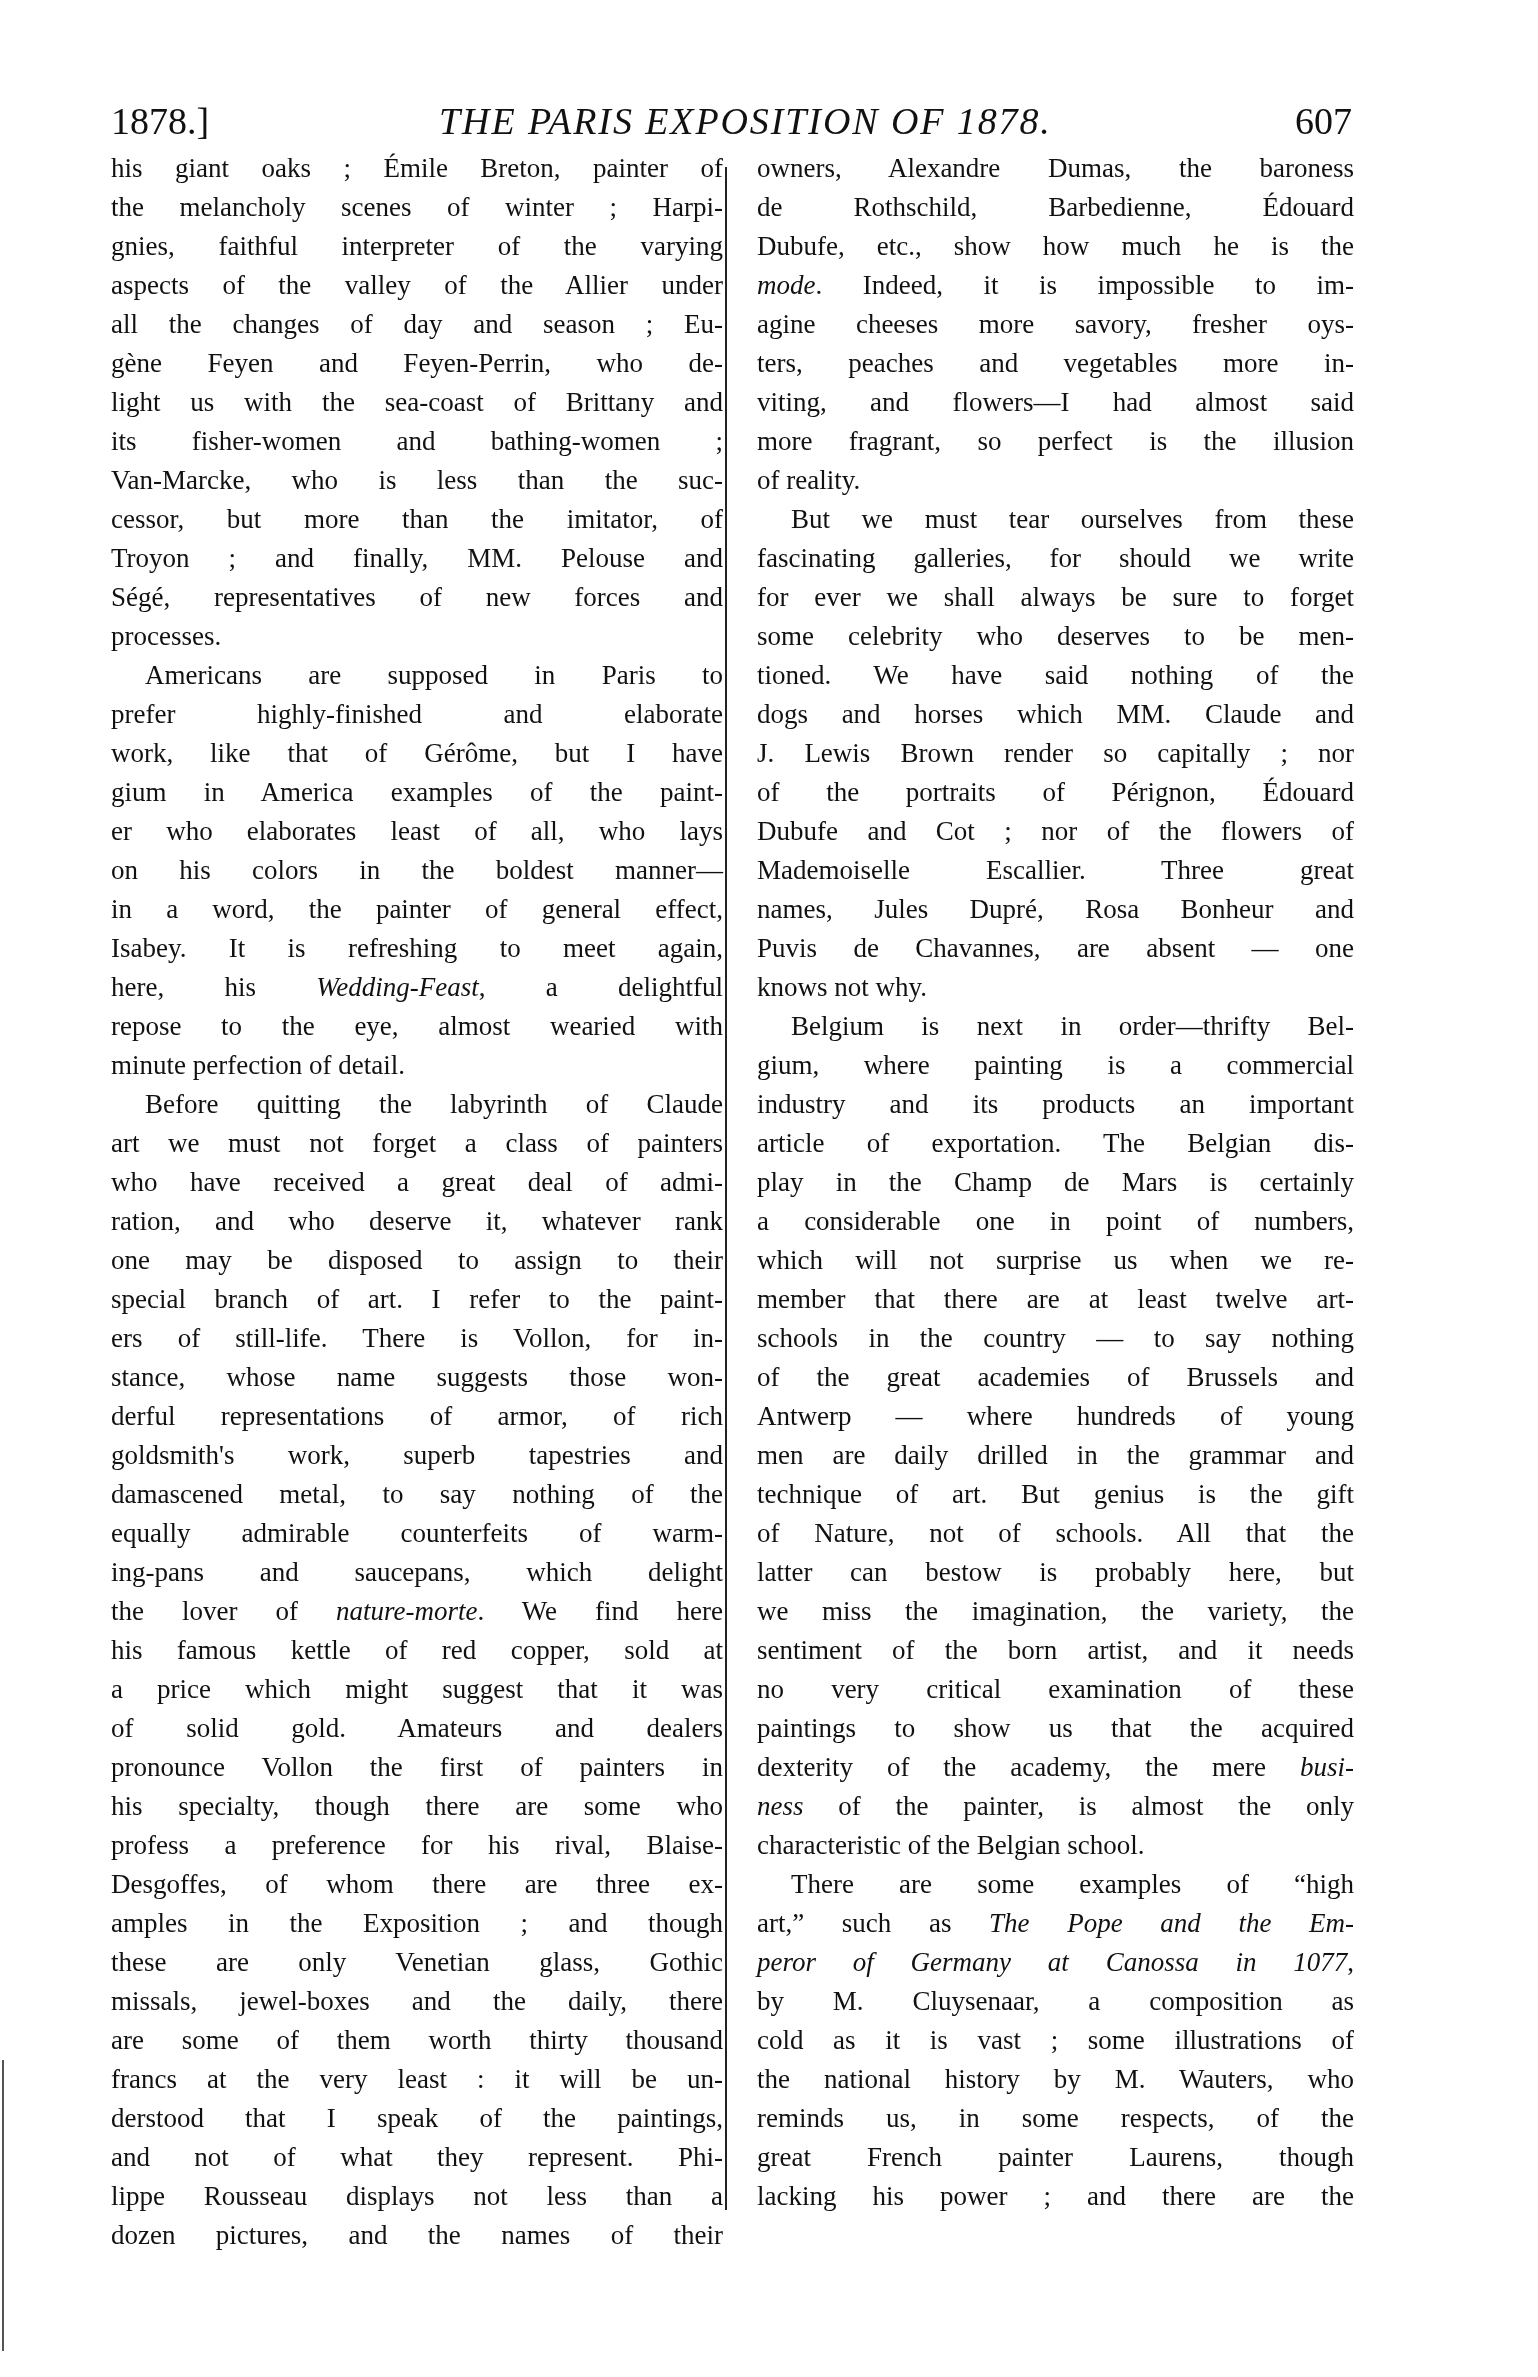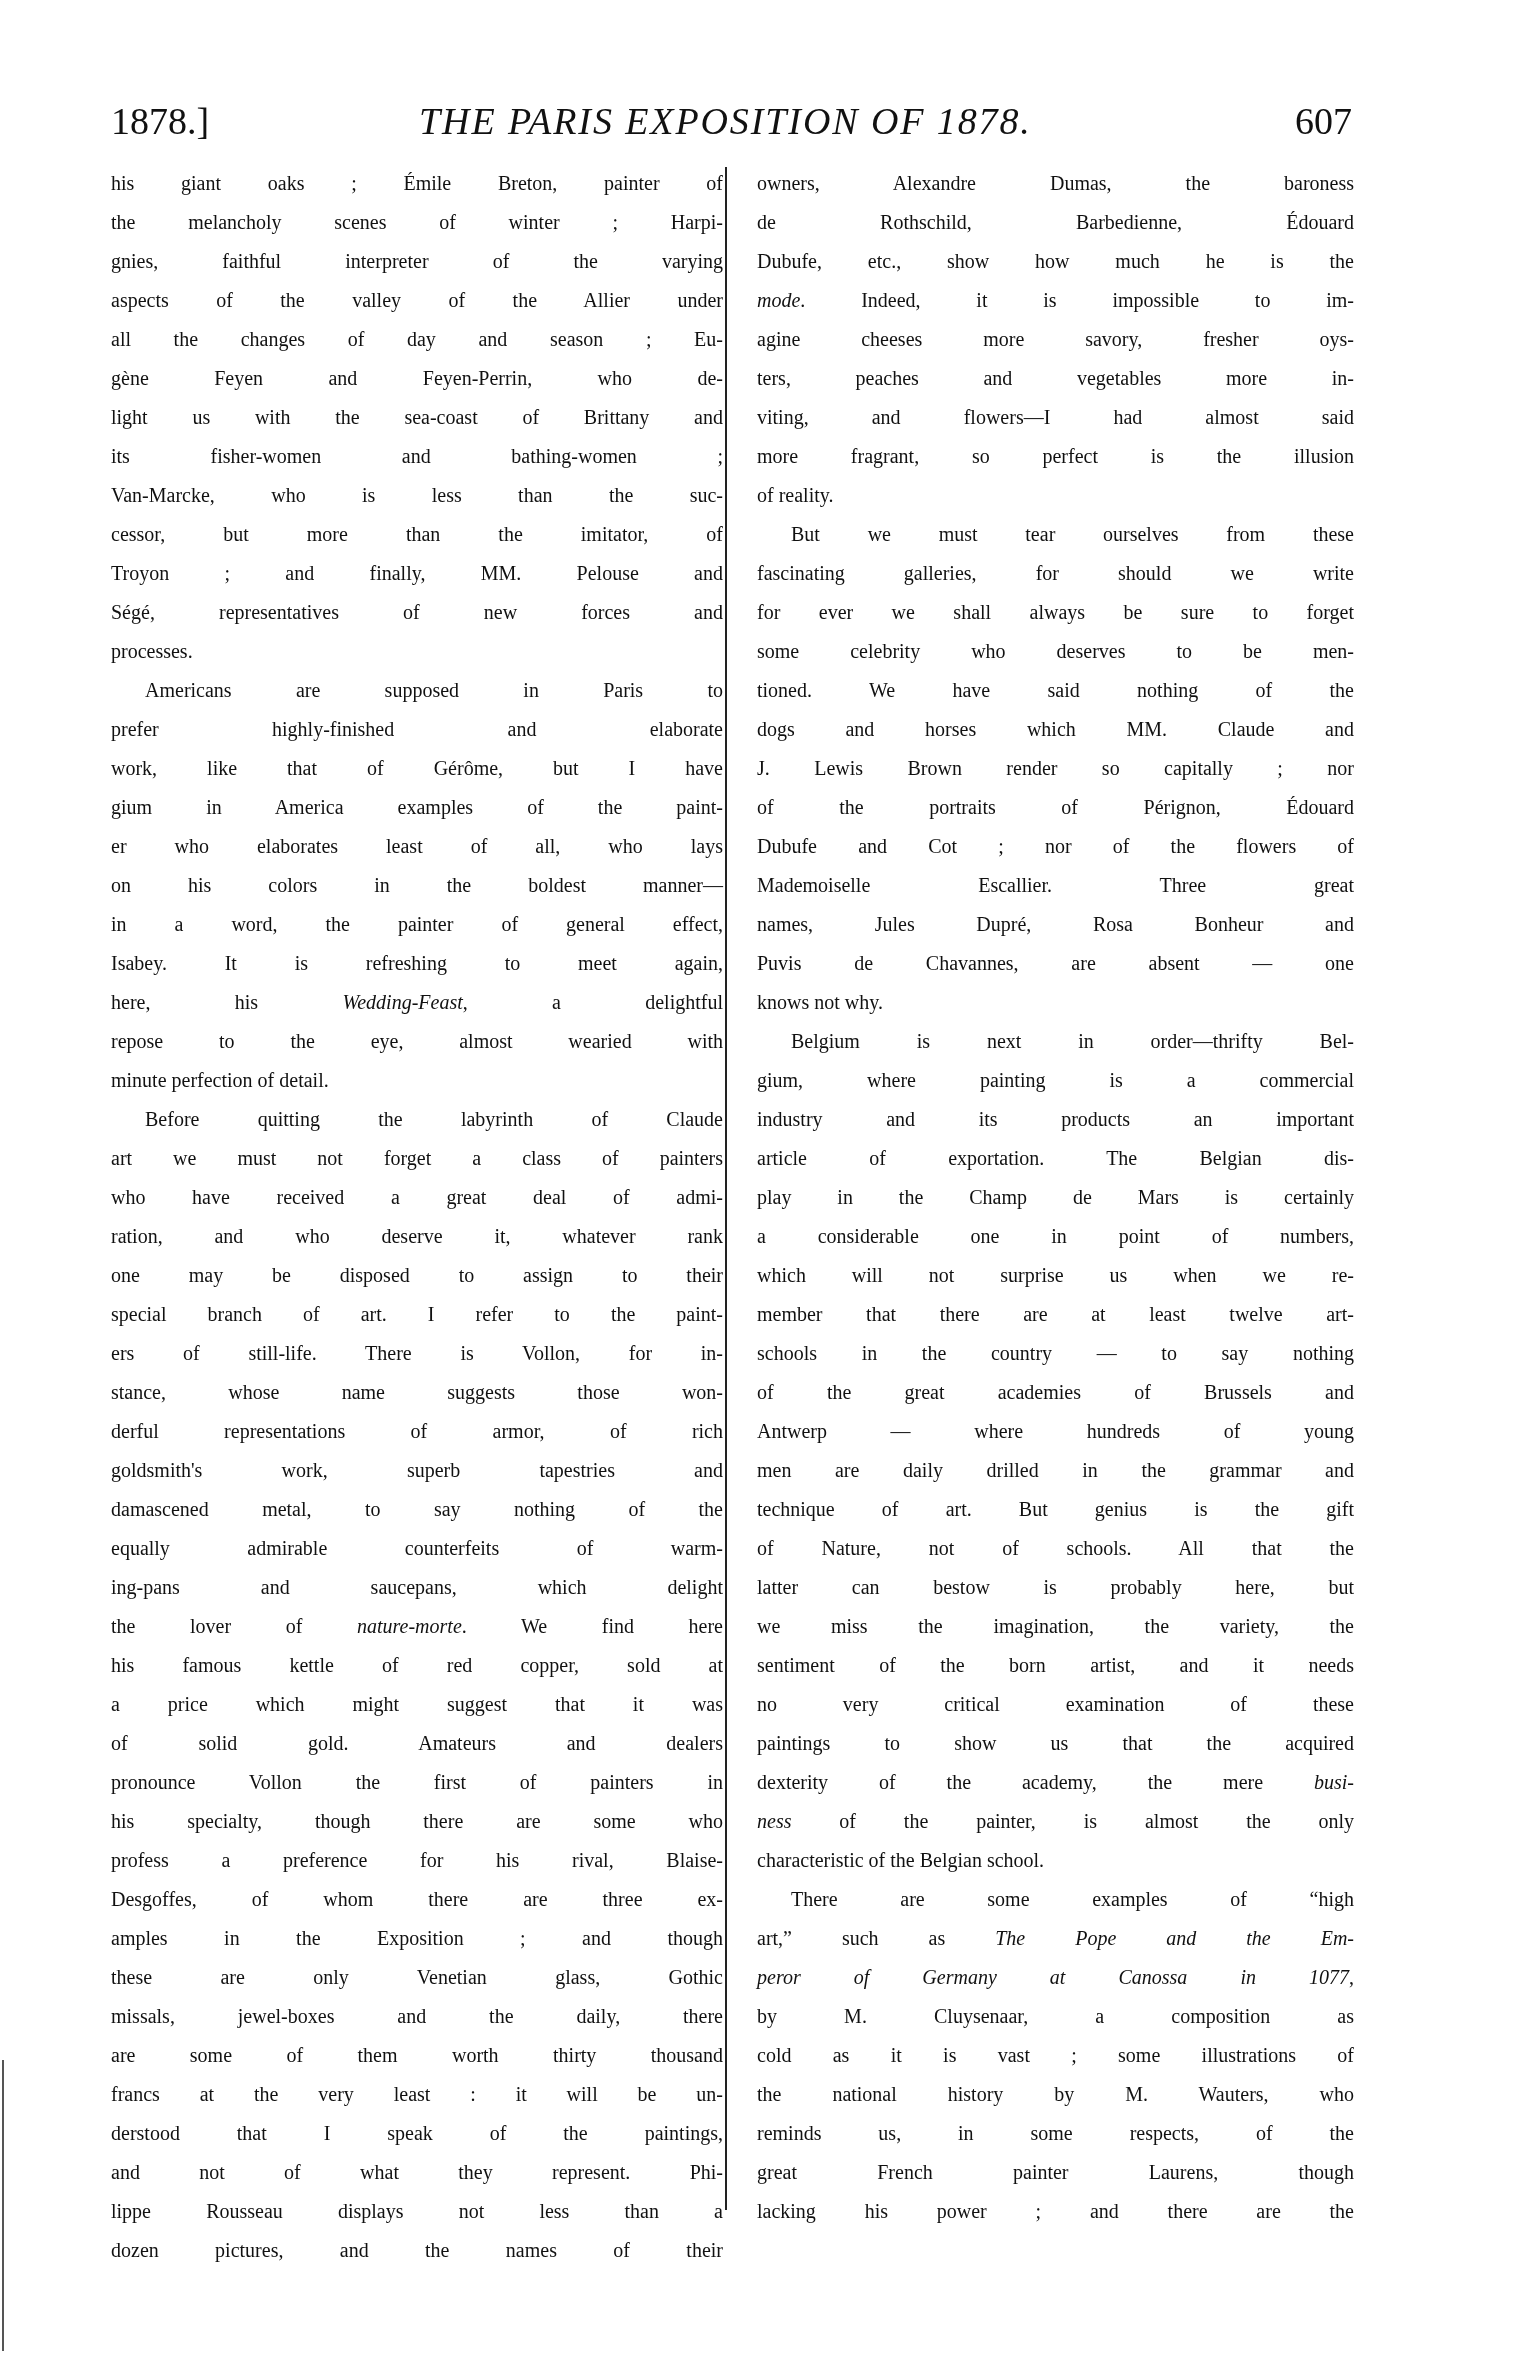--- a/index.html
+++ b/index.html
@@ -6,25 +6,25 @@
   body {
     width: 1538px; height: 2377px; position: relative; overflow: hidden;
     font-family: "Liberation Serif", "DejaVu Serif", serif;
     color: #111111;
   }
   .running-head {
     position: absolute; top: 99px; left: 111px; width: 1241px; height: 44px;
     font-size: 38px; line-height: 44px;
   }
   .rh-left { position: absolute; left: 0; top: 0; }
-  .rh-title { position: absolute; left: 308px; top: 0; font-style: italic; letter-spacing: 1.9px; font-family: Liberation Serif, serif; }
+  .rh-title { position: absolute; left: 328px; top: 0; font-style: italic; letter-spacing: 1.9px; font-family: Liberation Serif, serif; }
   .rh-right { position: absolute; right: 0; top: 0; }
   .column {
-    position: absolute; top: 164px; width: 612px;
-    font-size: 20px; line-height: 39px;
+    position: absolute; top: 149px; width: 612px;
+    font-size: 27px; line-height: 39px;
   }
   .col-left { left: 111px; }
   .col-right { left: 757px; width: 597px; }
   .line {
     display: block; height: 39px; white-space: nowrap;
     text-align: justify; text-align-last: justify; overflow: visible;
   }
   .line.last { text-align-last: left; }
   .line.indent { padding-left: 34px; }
   .divider {

